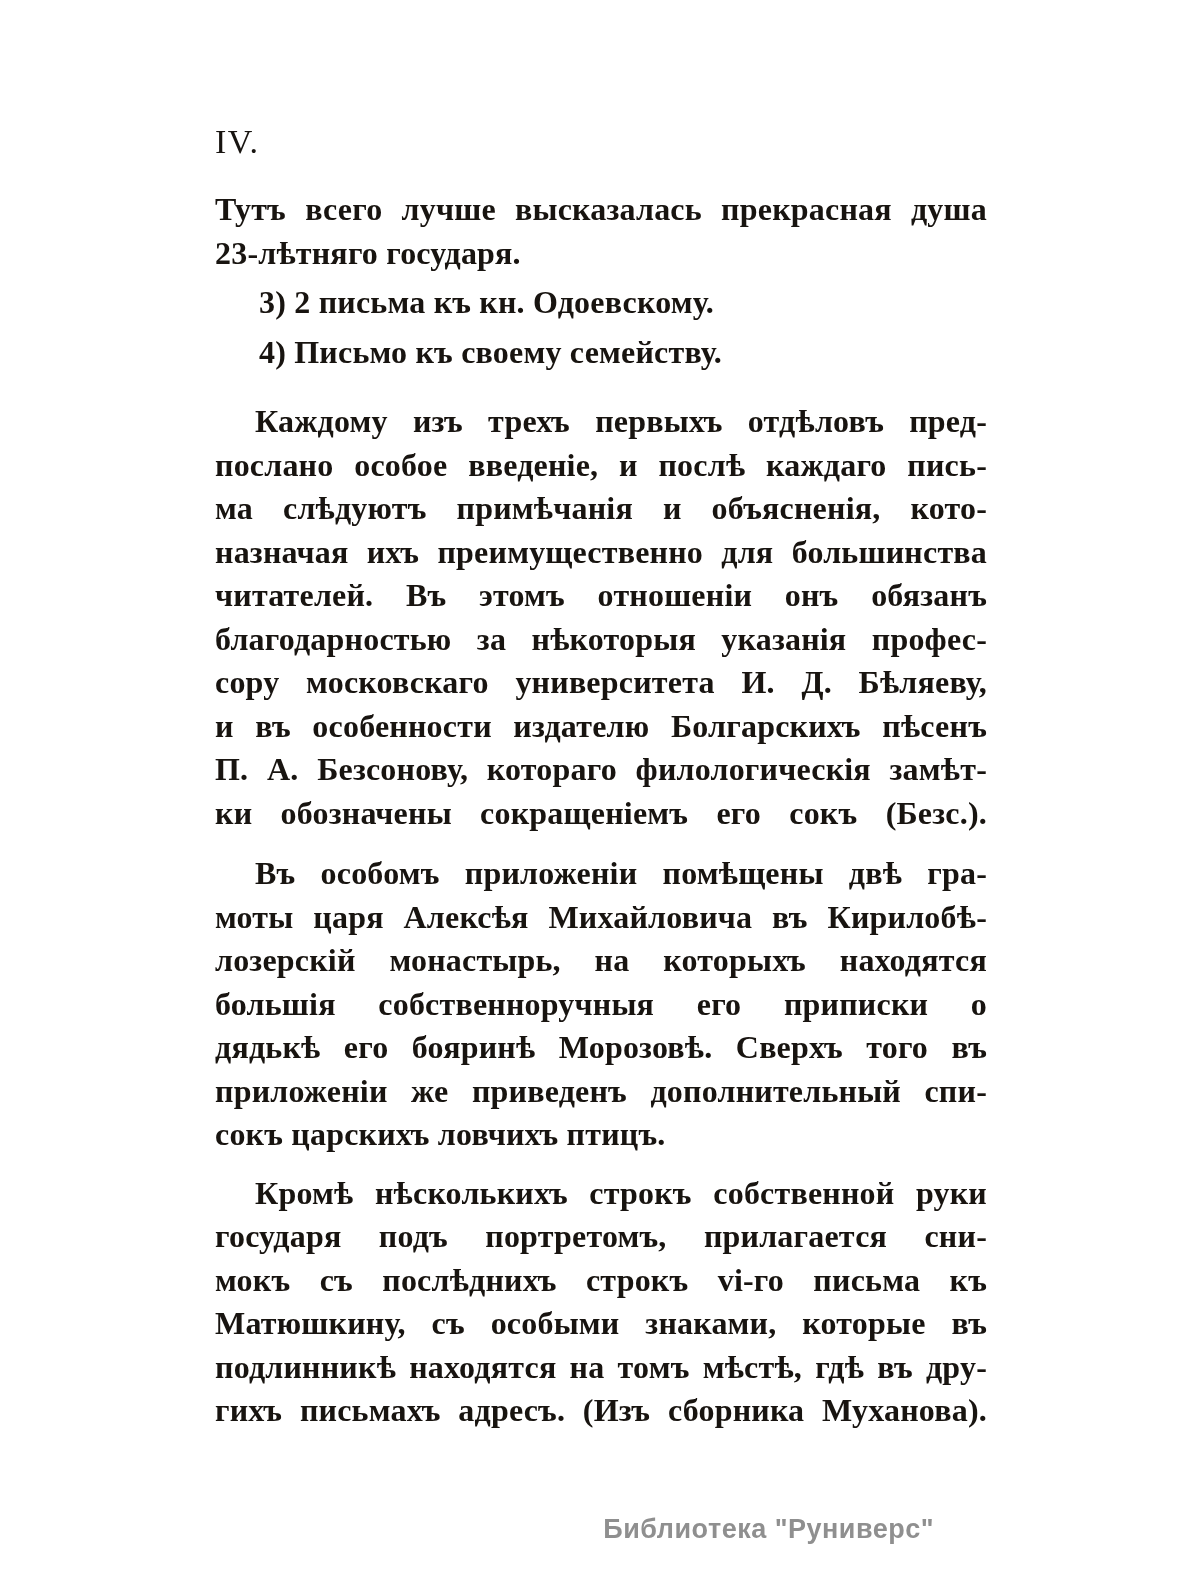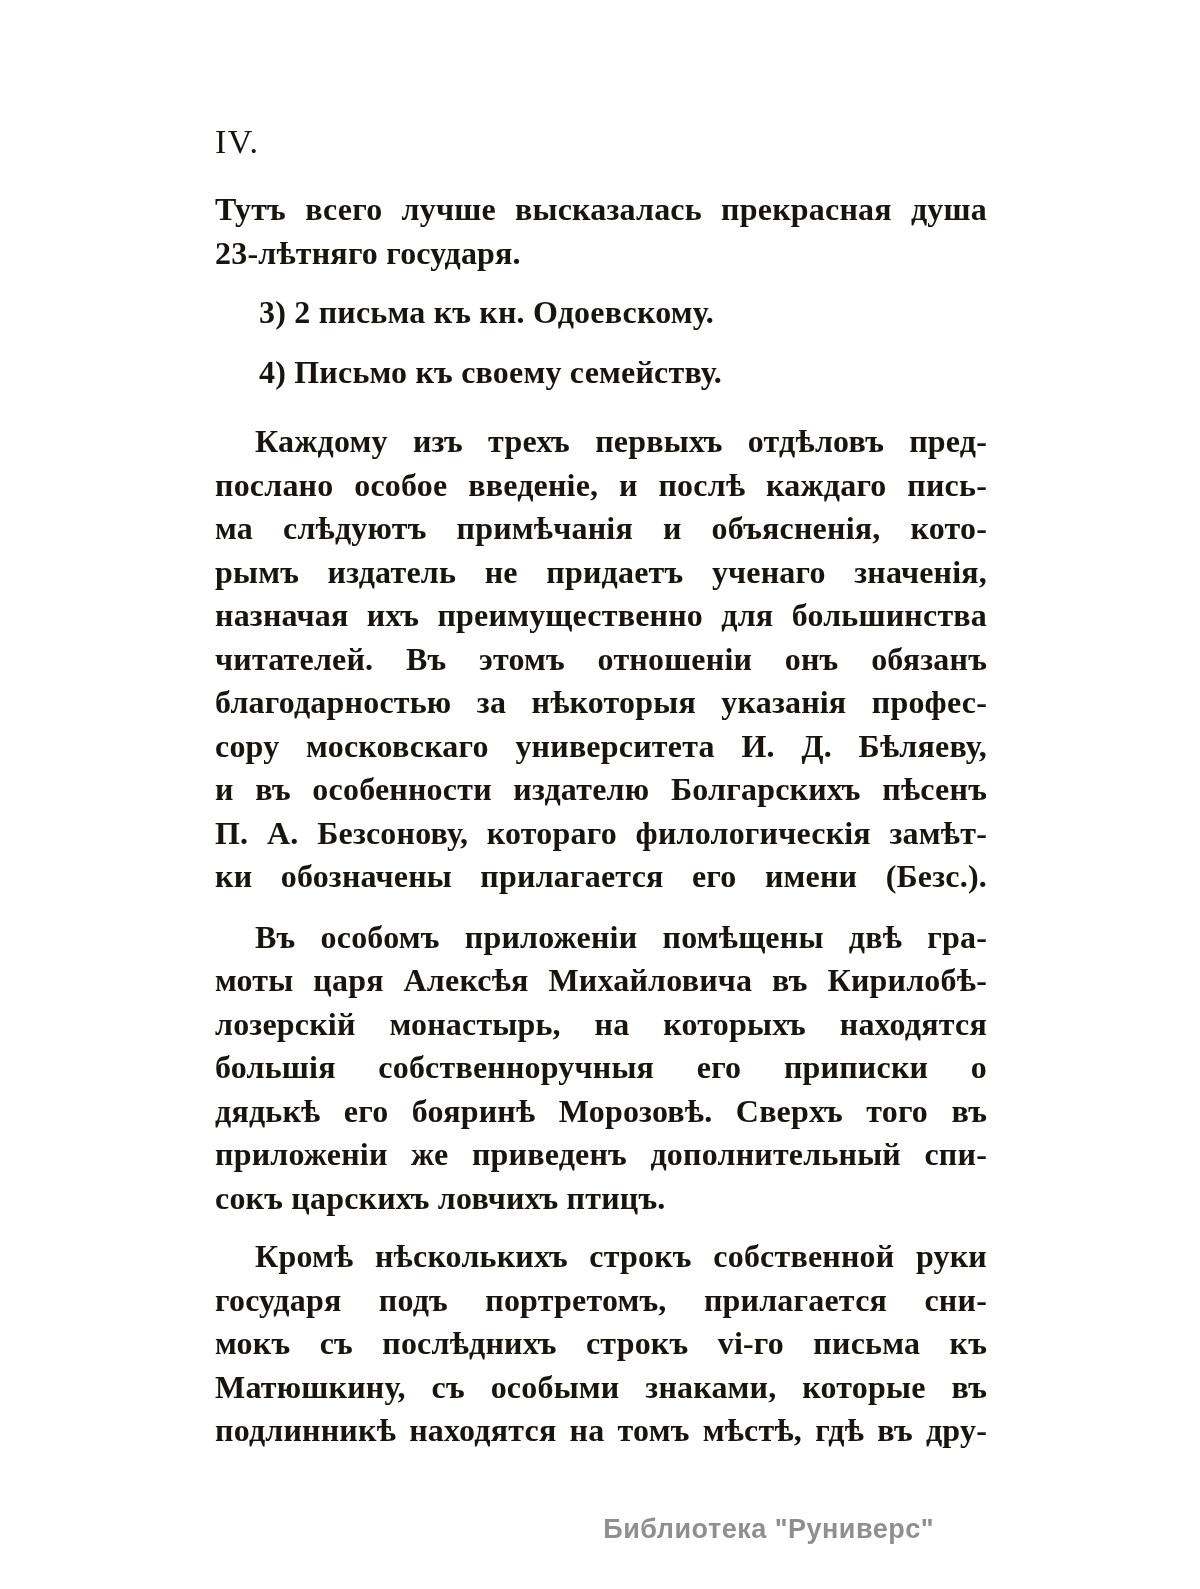--- a/index.html
+++ b/index.html
@@ -25,21 +25,21 @@
     line-height: 43.5px;
     letter-spacing: 0.2px;
   }
   .section-heading {
     font-size: 34px;
     line-height: 44px;
     margin: 0 0 24px 0;
     letter-spacing: 1.5px;
   }
   .para { margin: 0; font-weight: bold; }
-  .para.gap-sm { margin-top: 16px; }
+  .para.gap-sm { margin-top: 6px; }
   .para.gap-md { margin-top: 26px; }
   .para.gap-lg { margin-top: 17px; }
   .para.gap-xs { margin-top: 15px; }
   .ln { }
   .full {
     text-align: justify;
     text-align-last: justify;
   }
   .ind { text-indent: 40px; }
   .item-ind { text-indent: 44px; }
@@ -72,44 +72,44 @@
     </div>
 
     <div class="para gap-sm">
       <div class="ln item-ind">4) Письмо къ своему семейству.</div>
     </div>
 
     <div class="para gap-md">
       <div class="ln full ind">Каждому изъ трехъ первыхъ отдѣловъ пред-</div>
       <div class="ln full">послано особое введеніе, и послѣ каждаго пись-</div>
       <div class="ln full">ма слѣдуютъ примѣчанія и объясненія, кото-</div>
-      <div class="ln full">рымъ издатель не придаетъ ученаго значенія,</div>
       <div class="ln full">назначая ихъ преимущественно для большинства</div>
       <div class="ln full">читателей. Въ этомъ отношеніи онъ обязанъ</div>
       <div class="ln full">благодарностью за нѣкоторыя указанія профес-</div>
       <div class="ln full">сору московскаго университета И. Д. Бѣляеву,</div>
       <div class="ln full">и въ особенности издателю Болгарскихъ пѣсенъ</div>
       <div class="ln full">П. А. Безсонову, котораго филологическія замѣт-</div>
-      <div class="ln full">ки обозначены прилагается его имени (Безс.).</div>
+      <div class="ln full">ки обозначены сокращеніемъ его сокъ (Безс.).</div>
     </div>
 
     <div class="para gap-lg">
       <div class="ln full ind">Въ особомъ приложеніи помѣщены двѣ гра-</div>
       <div class="ln full">моты царя Алексѣя Михайловича въ Кирилобѣ-</div>
       <div class="ln full">лозерскій монастырь, на которыхъ находятся</div>
       <div class="ln full">большія собственноручныя его приписки о</div>
       <div class="ln full">дядькѣ его бояринѣ Морозовѣ. Сверхъ того въ</div>
       <div class="ln full">приложеніи же приведенъ дополнительный спи-</div>
       <div class="ln">сокъ царскихъ ловчихъ птицъ.</div>
     </div>
 
     <div class="para gap-xs">
       <div class="ln full ind">Кромѣ нѣсколькихъ строкъ собственной руки</div>
       <div class="ln full">государя подъ портретомъ, прилагается сни-</div>
       <div class="ln full">мокъ съ послѣднихъ строкъ vi-го письма къ</div>
       <div class="ln full">Матюшкину, съ особыми знаками, которые въ</div>
       <div class="ln full">подлинникѣ находятся на томъ мѣстѣ, гдѣ въ дру-</div>
+      <div class="ln full">гихъ письмахъ адресъ. (Изъ сборника Муханова).</div>
     </div>
 
   </div>
 
   <div class="watermark">Библиотека "Руниверс"</div>
 </div>
 
 </body></html>

